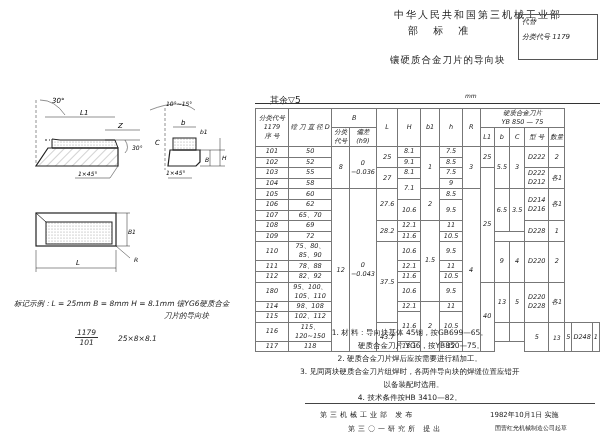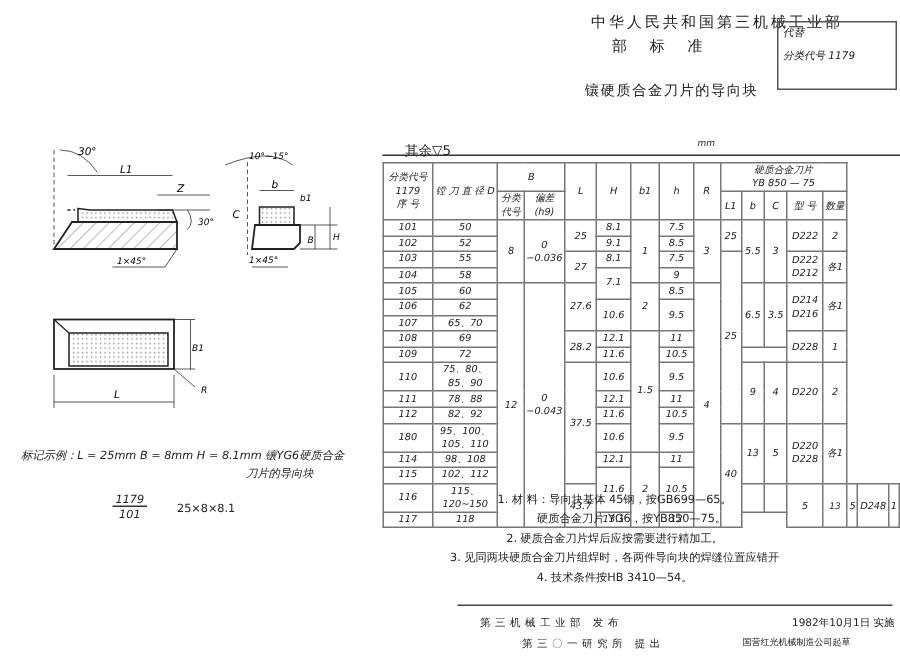--- a/index.html
+++ b/index.html
@@ -9,30 +9,30 @@
   .hdr-std{left:408px;top:24px;font-size:10px;letter-spacing:6px;}
   .hdr-title{left:390px;top:54px;font-size:9.5px;letter-spacing:1px;}
   .code-box{left:518px;top:14px;width:78px;height:44px;border:1px solid #555;font-size:7px;font-style:italic;}
   .code-box div{padding:1px 3px;line-height:13px;}
   .rough{left:270px;top:94px;font-size:9px;}
   svg.draw{position:absolute;left:0;top:0;}
   .note-ex{left:14px;top:298px;font-size:7.5px;font-style:italic;line-height:12px;}
   .frac{left:75px;top:328px;font-size:7.5px;font-style:italic;}
   .frac .num{border-bottom:1px solid #333;text-align:center;padding:0 2px;}
   .frac .den{text-align:center;}
-  .frac-val{left:118px;top:334px;font-size:7.5px;text-align:center;}
+  .frac-val{left:118px;top:334px;font-size:7.5px;font-style:italic;text-align:center;}
   table.dim{position:absolute;left:255px;top:108px;border-collapse:collapse;font-size:6.5px;font-style:italic;}
   table.dim td{border:1px solid #777;text-align:center;padding:0 1px;height:9.6px;line-height:9px;}
   .unit{left:465px;top:92px;font-size:6px;font-style:italic;}
   .topline{left:255px;top:103px;width:345px;height:0;border-top:1.5px solid #333;}
   .notes{left:300px;top:326px;font-size:7.5px;line-height:13px;text-align:center;}
   .footer-line{left:305px;top:403px;width:290px;height:0;border-top:1.5px solid #444;}
   .f1{left:320px;top:410px;font-size:7px;letter-spacing:3px;}
   .f2{left:320px;top:424px;font-size:7px;letter-spacing:3px;margin-left:28px;}
-  .f3{left:490px;top:410px;font-size:7px;margin-left:38px;}
+  .f3{left:490px;top:410px;font-size:7px;}
   .f4{left:495px;top:424px;font-size:6px;}
 </style>
 </head>
 <body>
 
 <div class="abs hdr-org">中华人民共和国第三机械工业部</div>
 <div class="abs hdr-std">部 标 准</div>
 <div class="abs hdr-title">镶硬质合金刀片的导向块</div>
 <div class="abs code-box">
   <div>代替</div>
@@ -289,20 +289,21 @@
         <td>12</td>
   </tr>
 </tbody>
   </table>
 
 <div class="abs notes">
   <div>1. 材 料：导向块基体 45钢，按GB699—65。</div>
   <div>　　　硬质合金刀片 YG6，按YB850—75。</div>
   <div>2. 硬质合金刀片焊后应按需要进行精加工。</div>
   <div>3. 见同两块硬质合金刀片组焊时，各两件导向块的焊缝位置应错开</div>
-  <div>4. 技术条件按HB 3410—54。</div>
+  <div>　以备装配时选用。</div>
+  <div>4. 技术条件按HB 3410—82。</div>
 </div>
 
 <div class="abs footer-line"></div>
 <div class="abs f1">第三机械工业部 发布</div>
 <div class="abs f2">第三〇一研究所 提出</div>
 <div class="abs f3">1982年10月1日 实施</div>
 <div class="abs f4">国营红光机械制造公司起草</div>
 
 </body></html>

